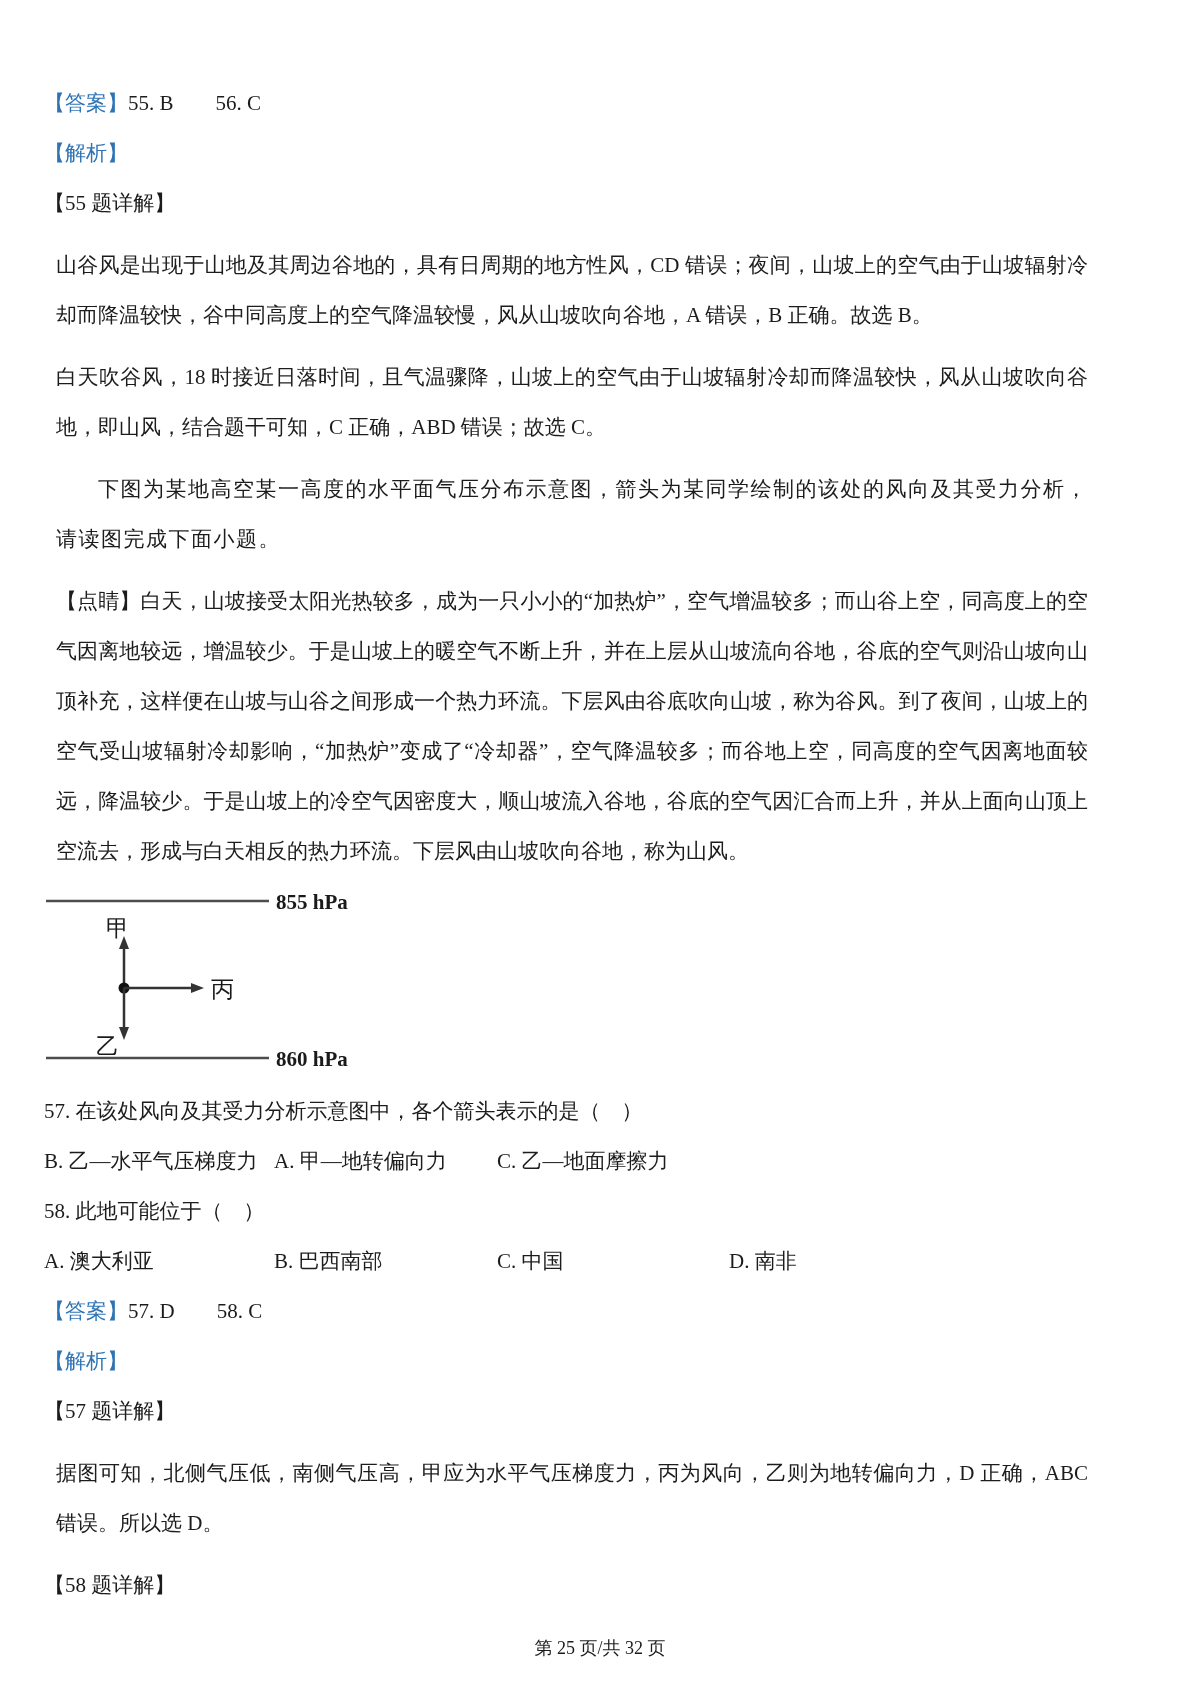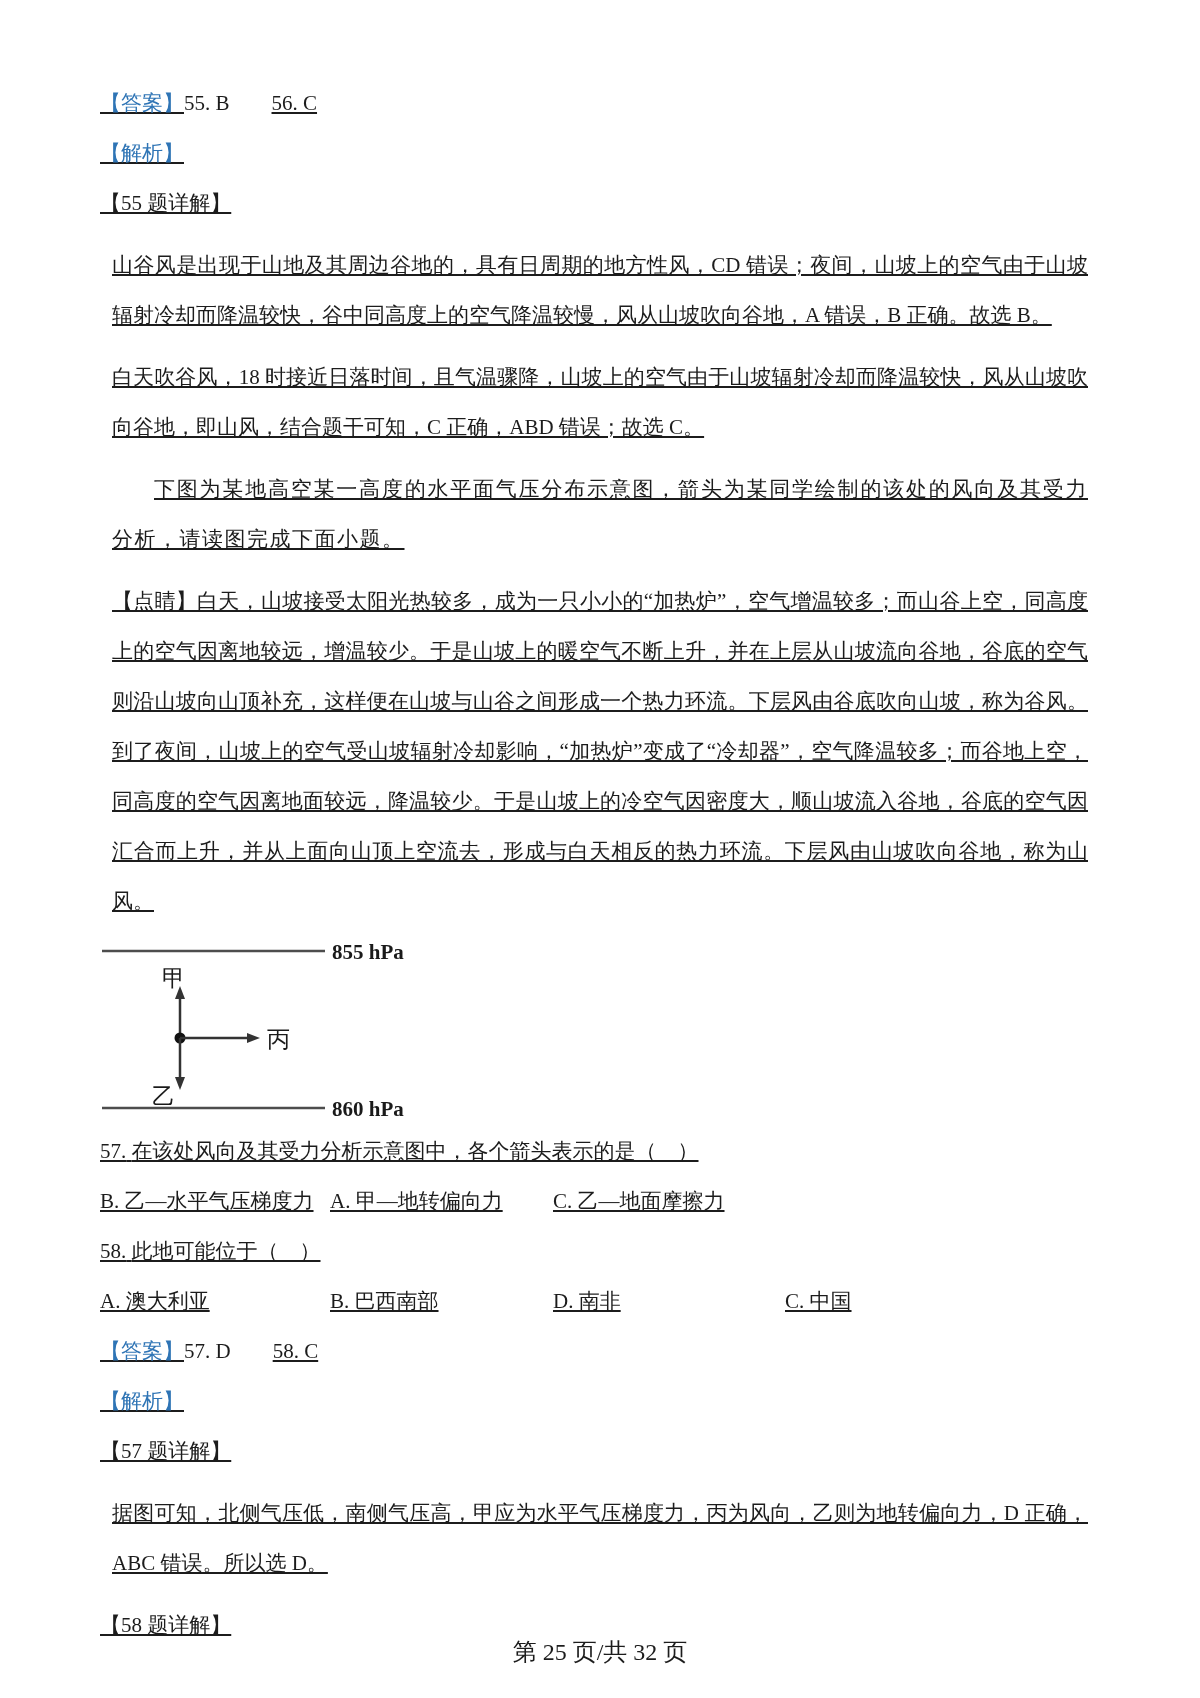--- a/index.html
+++ b/index.html
@@ -1,31 +1,31 @@
 <!DOCTYPE html>
 <html><head>
 <meta charset="utf-8">
 <style>
   html,body { margin:0; padding:0; }
   body {
     width:1200px; height:1698px; background:#ffffff; position:relative; overflow:hidden;
     font-family:"Liberation Serif","DejaVu Serif",serif; color:#1c1c1c;
   }
-  .content { padding:78px 100px 0 100px; font-size:21px;text-decoration:underline; }
+  .content { padding:78px 100px 0 44px; font-size:21px; }
   .line { line-height:50px; white-space:nowrap; }
   p.para { line-height:50px; margin:12px; text-align:justify; }
   .accent { color:#2e74b5; }
   .ansval { display:inline-block; margin-right:42px; }
   .kai { letter-spacing:1.5px; text-indent:2em; }
   .opts { display:grid; grid-template-columns:230px 223px 232px auto; line-height:50px; }
-  .figure-wrap { margin:6px 0 6px 0; height:182px; }
+  .figure-wrap { margin:6px 0 16px 0; height:182px; }
   svg text { font-family:"Liberation Serif","DejaVu Serif",serif; }
   .footer {
     position:absolute; top:1636px; left:0; width:100%;
-    text-align:center; font-size:24px; color:#1c1c1c;
+    text-align:center; font-size:18px; color:#1c1c1c;
   }
 </style>
 </head>
 <body>
 
 <div class="content">
 
   <div class="line">
     <span class="accent">【答案】</span><span class="ansval">55. B</span><span>56. C</span>
   </div>
@@ -76,22 +76,22 @@
     <span>C. 乙—地面摩擦力</span>
   </div>
 
   <div class="line">
     <span>58.</span>
     <span>此地可能位于（　）</span>
   </div>
   <div class="opts">
     <span>A. 澳大利亚</span>
     <span>B. 巴西南部</span>
+    <span>C. 中国</span>
     <span>D. 南非</span>
-    <span>C. 中国</span>
   </div>
 
   <div class="line">
     <span class="accent">【答案】</span><span class="ansval">57. D</span><span>58. C</span>
   </div>
 
   <div class="line accent">【解析】</div>
 
   <div class="line">【57 题详解】</div>
   <p class="para">据图可知，北侧气压低，南侧气压高，甲应为水平气压梯度力，丙为风向，乙则为地转偏向力，D 正确，ABC 错误。所以选 D。</p>

